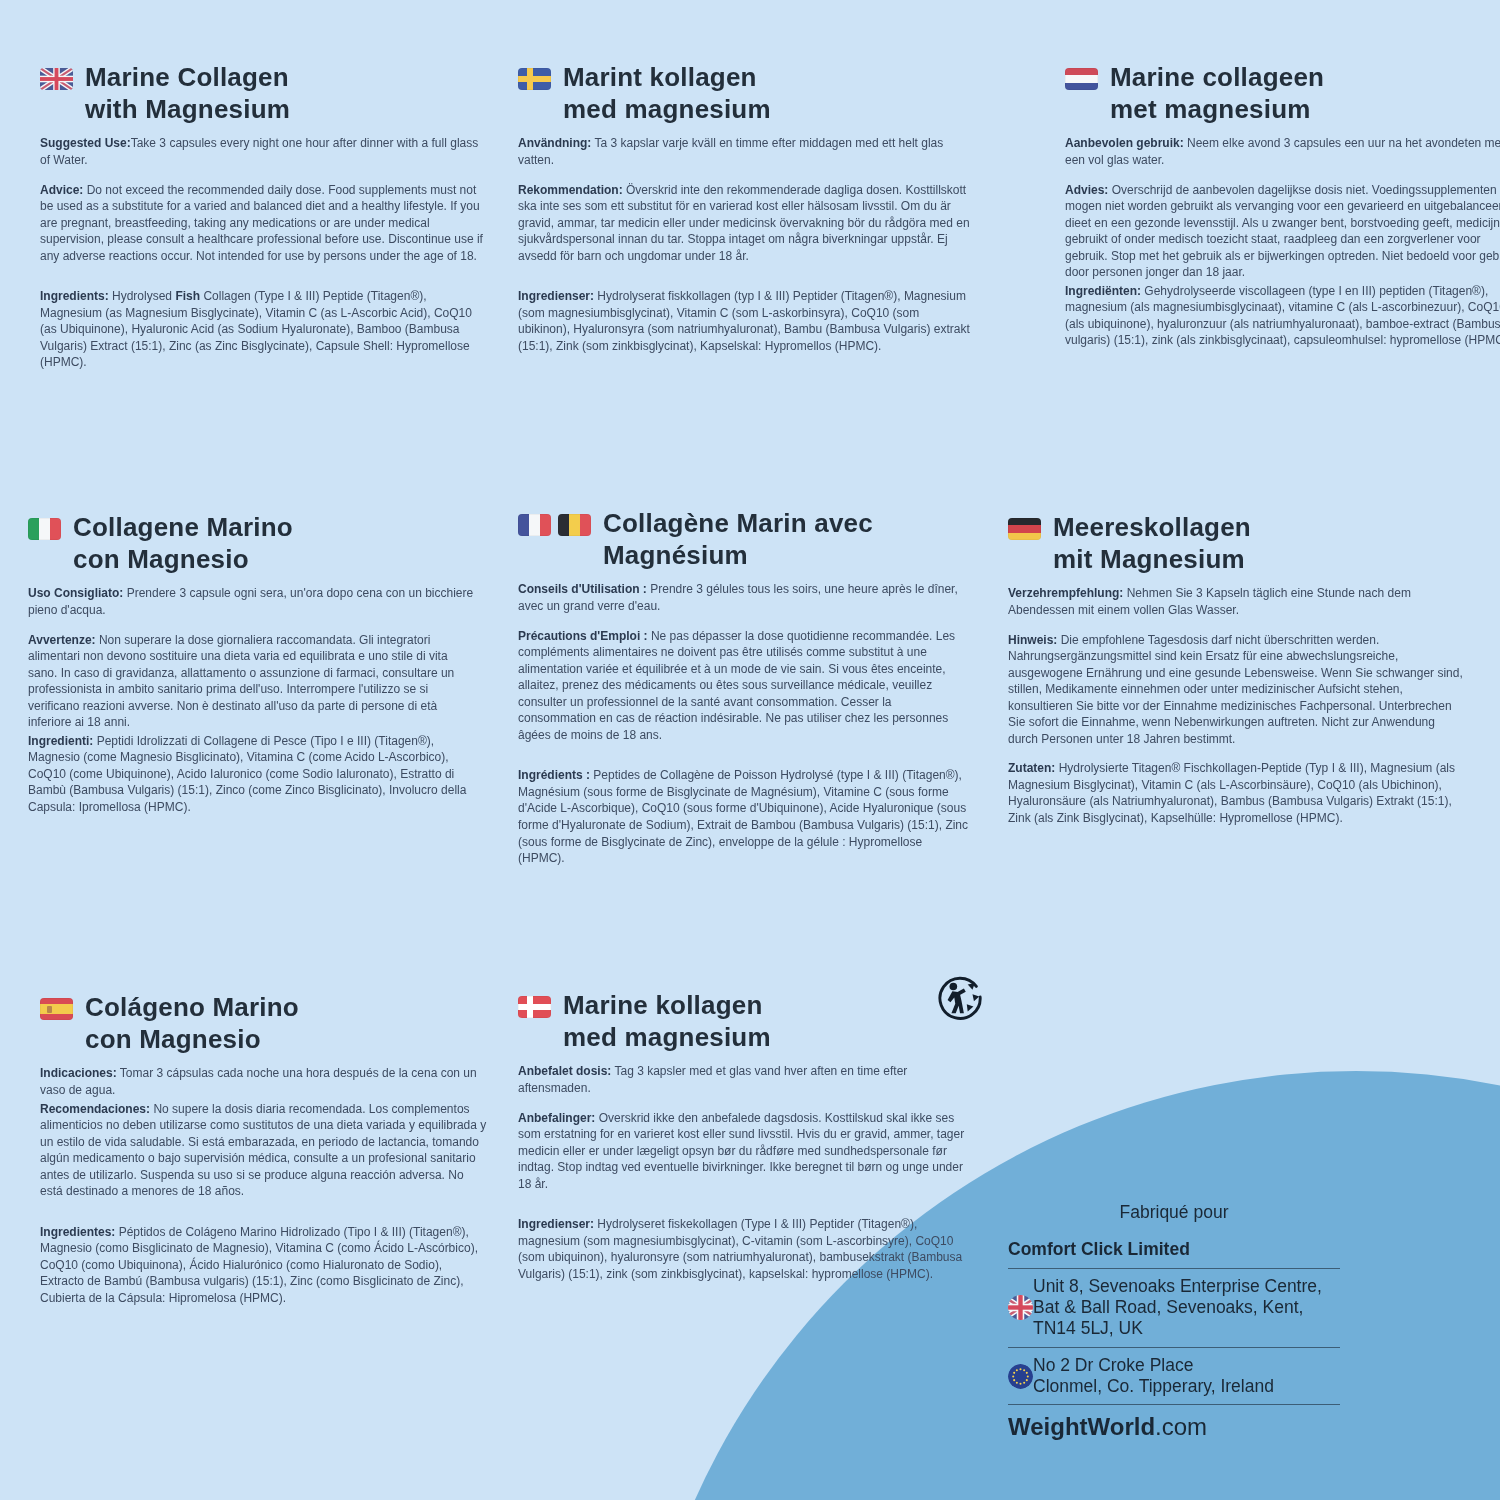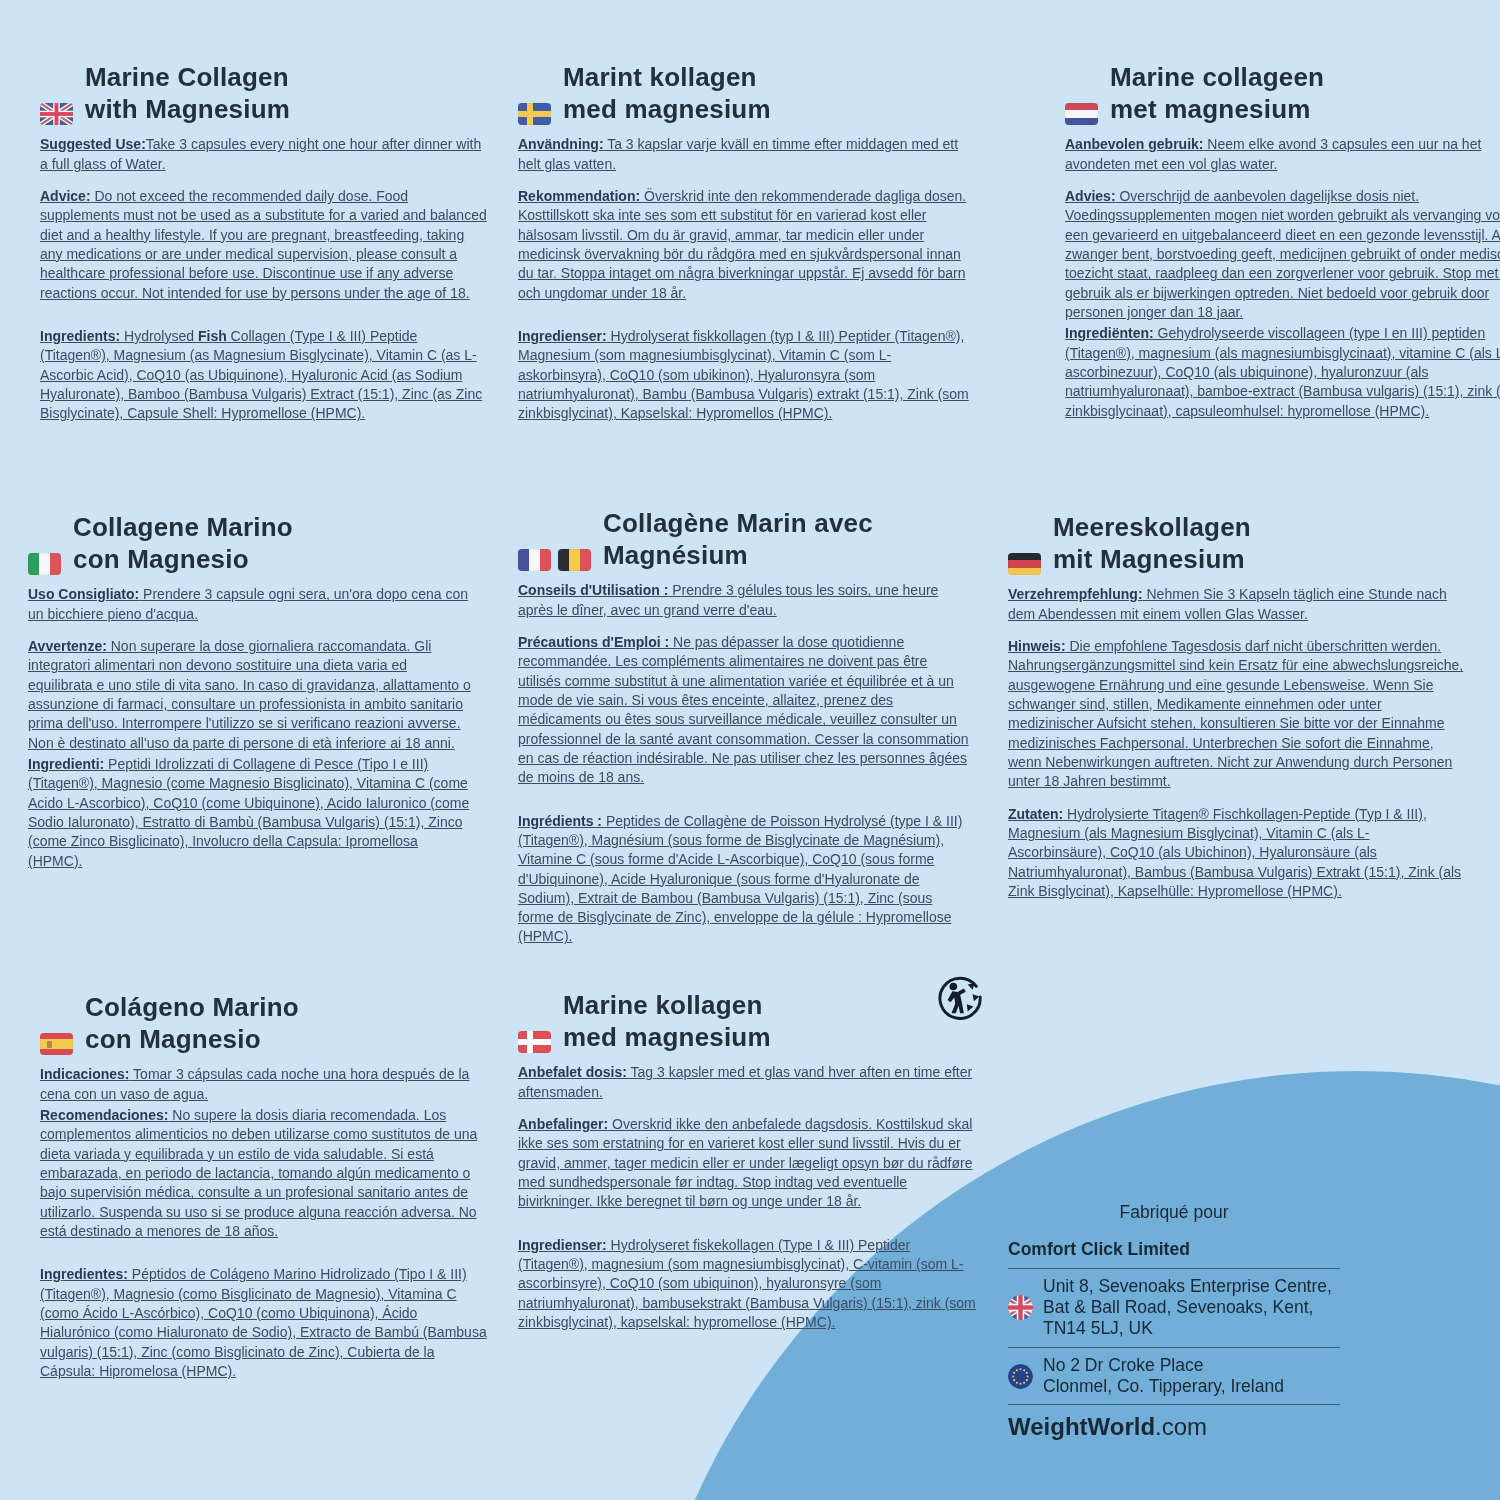--- a/index.html
+++ b/index.html
@@ -4,38 +4,38 @@
 <style>
   html,body{margin:0;padding:0;}
   body{font-family:"Liberation Sans","DejaVu Sans",sans-serif;}
   #label{position:relative;width:1500px;height:1500px;background:#cde3f6;overflow:hidden;}
 
   
   #circle{position:absolute;left:632px;top:1071px;width:1448px;height:1448px;border-radius:50%;
     background:radial-gradient(circle,#71afd8 0%,#71afd8 92%,rgba(113,175,216,0) 100%);z-index:0;}
 
   .sec{position:absolute;z-index:1;color:#3d4b61;}
-  .sec-head{display:flex;align-items:flex-end;}
+  .sec-head{display:flex;align-items:flex-start;}
   .flags{display:flex;gap:7px;flex:none;margin:6px 12px 0 0;}
   .flag{position:relative;width:33px;height:22px;border-radius:4px;overflow:hidden;flex:none;box-shadow:0 0 0 0.5px rgba(0,0,0,0.08) inset;}
   .flag svg{display:block;width:100%;height:100%;}
   .flag-it{background:linear-gradient(to right,#2aa05c 33.4%,#f5f7f9 33.4% 66.7%,#e05158 66.7%);}
   .flag-fr{background:linear-gradient(to right,#45549c 33.4%,#f5f7f9 33.4% 66.7%,#e05158 66.7%);}
   .flag-be{background:linear-gradient(to right,#2b2d33 33.4%,#f3cd4c 33.4% 66.7%,#e05158 66.7%);}
   .flag-nl{background:linear-gradient(to bottom,#cf4a58 33.4%,#f5f7f9 33.4% 66.7%,#43549c 66.7%);}
   .flag-de{background:linear-gradient(to bottom,#26292e 33.4%,#d2444c 33.4% 66.7%,#f2c64a 66.7%);}
   .flag-es{background:linear-gradient(to bottom,#d94b54 26%,#f3cb4c 26% 74%,#d94b54 74%);}
   .flag-es::after{content:"";position:absolute;left:7px;top:8px;width:5px;height:7px;background:#b9864a;border-radius:1px;}
   .flag-se{background:linear-gradient(#f6c94d,#f6c94d) no-repeat 9px 0/6px 100%,
            linear-gradient(#f6c94d,#f6c94d) no-repeat 0 8px/100% 6px,#3f5da8;}
   .flag-dk{background:linear-gradient(#ffffff,#ffffff) no-repeat 9px 0/6px 100%,
            linear-gradient(#ffffff,#ffffff) no-repeat 0 8px/100% 6px,#e14e56;}
 
   .title{margin:0;font-size:26px;line-height:1.22;font-weight:700;color:#232f3b;letter-spacing:0.2px;}
-  .para{margin:13px 0 0;font-size:14px;line-height:1.38;text-decoration:underline;}
+  .para{margin:13px 0 0;font-size:12px;line-height:1.38;}
   .sec .para:first-of-type{margin-top:10px;}
   .para.gap{margin-top:24px;}
   .para.tight{margin-top:2px;}
   .para b{color:#2b3a50;}
 
   
   #sec-en{left:40px;top:62px;width:447px;}
   #sec-it{left:28px;top:512px;width:447px;}
   #sec-es{left:40px;top:992px;width:447px;}
   #sec-se{left:518px;top:62px;width:452px;}
@@ -45,21 +45,21 @@
   #sec-de{left:1008px;top:512px;width:458px;}
 
   #triman{position:absolute;right:-6px;top:-16px;width:46px;height:46px;}
   #triman svg{width:100%;height:100%;}
 
   
   #footer{position:absolute;left:1008px;top:1186px;width:332px;z-index:2;color:#1a2836;font-size:17.5px;line-height:1.22;}
   #footer .made-for{margin:16px;text-align:center;}
   #footer .company{margin:0;font-weight:700;}
   .divider{border:none;border-top:1.5px solid rgba(25,40,55,0.6);margin:7px 0;}
-  .addr-row{display:flex;align-items:center;gap:10px;}
+  .addr-row{display:flex;align-items:center;}
   .round-flag{width:25px;height:25px;border-radius:50%;overflow:hidden;flex:none;}
   .round-flag svg{display:block;width:100%;height:100%;}
   .addr{margin:0;}
   .brand{margin:2px 0 0;font-size:24px;}
   .brand b{font-weight:700;}
 </style>
 </head>
 <body>
 
 <div id="label">

